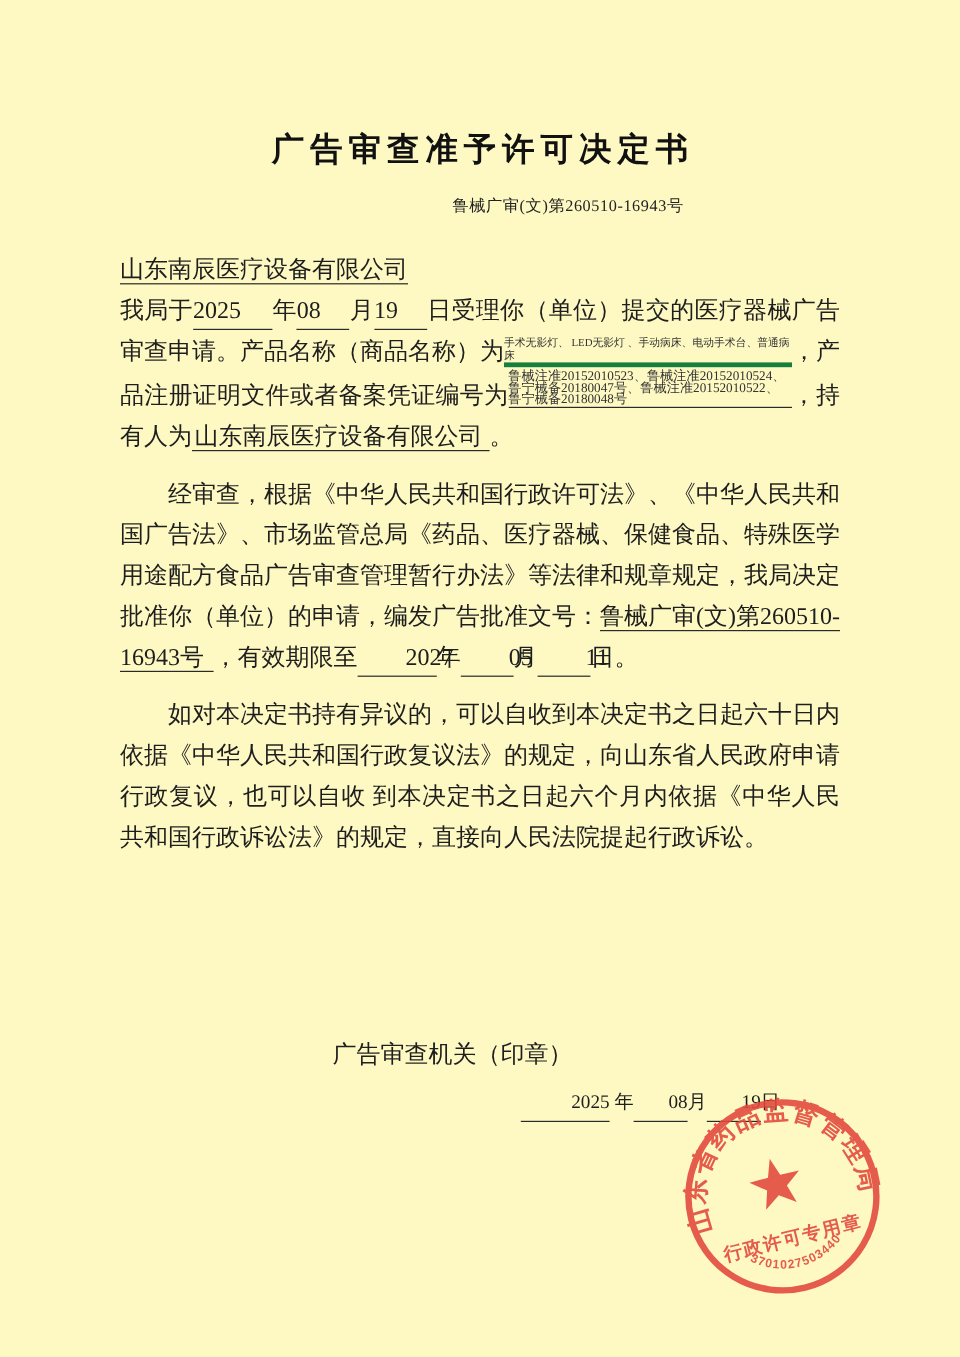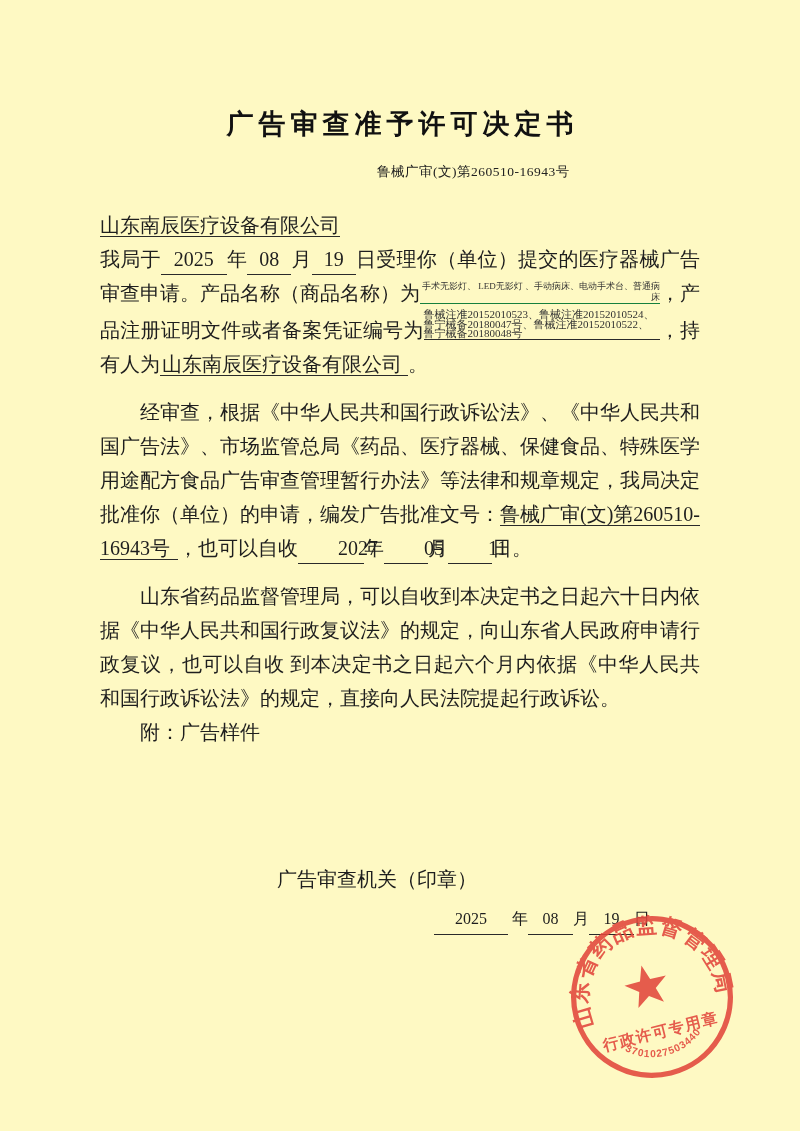--- a/index.html
+++ b/index.html
@@ -22,27 +22,27 @@
   .body {
     position:absolute; top:208px; left:100px; width:600px;
     font-size:20px; line-height:34px; text-align:justify;
   }
   .body p { margin:0; }
   .indent { text-indent:2em; }
   .gap { margin-top:14px !important; }
   .ul-text { border-bottom:1px solid #2a2a2a; }
   .fill {
     display:inline-block; border-bottom:1px solid #2a2a2a;
-    text-align:center; line-height:30px; vertical-align:baseline;
+    line-height:30px; vertical-align:baseline;
   }
   .fill-year { width:66px; }
   .fill-2 { width:44px; }
   .fill-products {
-    display:inline-block; width:240px; border-bottom:1px solid #15803d;
-    font-size:9px; line-height:11px; text-align:right; color:#333;
+    display:inline-block; width:240px; border-bottom:4px solid #15803d;
+    font-size:9px; line-height:11px; text-align:left; color:#333;
     vertical-align:baseline; white-space:normal;
   }
   .fill-reg {
     display:inline-block; width:236px; border-bottom:1px solid #2a2a2a;
     font-size:11px; line-height:9.5px; text-align:left; color:#333;
     vertical-align:baseline; white-space:normal;
   }
   .holder-fill { border-bottom:1px solid #2a2a2a; padding:0 6px 0 2px; }
   .approval-fill { border-bottom:1px solid #2a2a2a; padding-right:8px; }
   .sign-org {
@@ -71,25 +71,24 @@
   <div class="title">广告审查准予许可决定书</div>
 
   <div class="docno">鲁械广审(文)第260510-16943号</div>
 
   <div class="body">
 
     <p><span class="ul-text">山东南辰医疗设备有限公司</span></p>
 
     <p><span>我局于</span><span class="fill fill-year">2025</span><span>年</span><span class="fill fill-2">08</span><span>月</span><span class="fill fill-2">19</span><span>日受理你（单位）提交的医疗器械广告审查申请。产品名称（商品名称）为</span><span class="fill-products">手术无影灯、 LED无影灯 、手动病床、电动手术台、普通病床</span><span>，产品注册证明文件或者备案凭证编号为</span><span class="fill-reg">鲁械注准20152010523、鲁械注准20152010524、鲁宁械备20180047号、鲁械注准20152010522、 鲁宁械备20180048号</span><span>，持有人为</span><span class="holder-fill">山东南辰医疗设备有限公司</span><span>。</span></p>
 
-    <p class="indent gap"><span>经审查，根据《中华人民共和国行政诉讼法》、《中华人民共和国广告法》、市场监管总局《药品、医疗器械、保健食品、特殊医学用途配方食品广告审查管理暂行办法》等法律和规章规定，我局决定批准你（单位）的申请，编发广告批准文号：</span><span class="approval-fill">鲁械广审(文)第260510-16943号</span><span>，也可以自收</span><span class="fill fill-year">2027</span><span>年</span><span class="fill fill-2">05</span><span>月</span><span class="fill fill-2">11</span><span>日。</span></p>
+    <p class="indent gap"><span>经审查，根据《中华人民共和国行政许可法》、《中华人民共和国广告法》、市场监管总局《药品、医疗器械、保健食品、特殊医学用途配方食品广告审查管理暂行办法》等法律和规章规定，我局决定批准你（单位）的申请，编发广告批准文号：</span><span class="approval-fill">鲁械广审(文)第260510-16943号</span><span>，有效期限至</span><span class="fill fill-year">2027</span><span>年</span><span class="fill fill-2">05</span><span>月</span><span class="fill fill-2">11</span><span>日。</span></p>
 
-    <p class="indent gap">山东省药品监督管理局，可以自收到本决定书之日起六十日内依据《中华人民共和国行政复议法》的规定，向山东省人民政府申请行政复议，也可以自收 到本决定书之日起六个月内依据《中华人民共和国行政诉讼法》的规定，直接向人民法院提起行政诉讼。</p>
+    <p class="indent gap">如对本决定书持有异议的，可以自收到本决定书之日起六十日内依据《中华人民共和国行政复议法》的规定，向山东省人民政府申请行政复议，也可以自收 到本决定书之日起六个月内依据《中华人民共和国行政诉讼法》的规定，直接向人民法院提起行政诉讼。</p>
 
-    <p class="indent">附：广告样件</p>
 
   </div>
 
   <div class="sign-org">广告审查机关（印章）</div>
 
   <div class="sign-date"><span class="fill fill-year">2025</span> <span>年</span><span class="fill fill-2">08</span><span>月</span><span class="fill fill-2">19</span><span>日</span></div>
 
   <svg class="seal" viewBox="-100 -100 200 200" aria-hidden="true">
     <g transform="rotate(-14)">
       <circle r="88" fill="none" stroke="currentColor" stroke-width="6"></circle>

